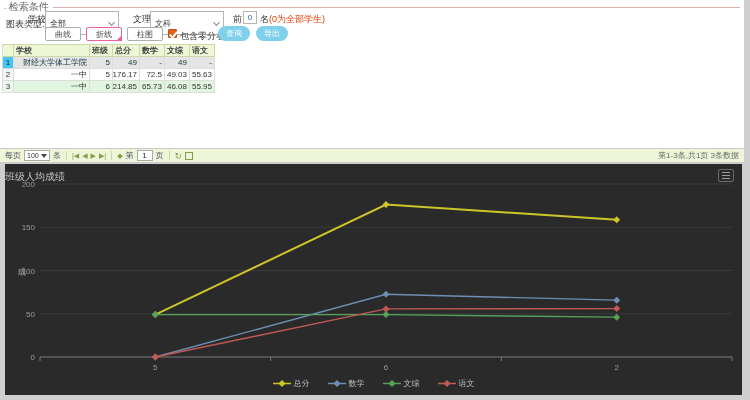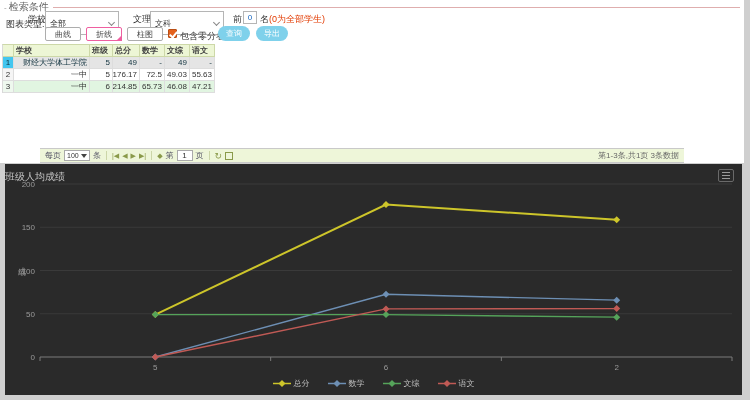--- a/index.html
+++ b/index.html
@@ -57,23 +57,23 @@
   .td.c3 { width:25px; justify-content:flex-end; }
   .tr.th .td { background:#edf6d5; border-right:1px solid #cdd8a8; border-bottom:1px solid #cdd8a8;
                color:#444; font-weight:bold; justify-content:flex-start; }
   .tr.selected .td { background:#e5e5e5; color:#10323e; }
   .tr.selected .td.num { background:#43c6ef; color:#10323e; }
   .tr.alt .td { background:#e1f5e1; }
   .tr.alt .td.num { background:#eef8ee; }
   .tr .td { color:#333; }
 
   
-  .pager { position:absolute; left:0; top:148px; width:644px; height:15px; background:#eef6d9;
+  .pager { position:absolute; left:0; top:148px; width:744px; height:15px; background:#eef6d9;
            border-top:1px solid #c9c9c9; border-bottom:1px solid #c9c9c9; display:flex;
-           align-items:center; font-size:8px; color:#556; padding:0 5px;margin-left:40px; }
+           align-items:center; font-size:8px; color:#556; padding:0 5px; }
   .pager .grp { display:flex; align-items:center; gap:3px; }
   .pg-ico { color:#8a9a4a; font-size:7px; cursor:pointer; }
   .pg-sep { width:1px; height:9px; background:#ccd6a8; margin:0 2px; }
   .pg-sel { width:26px; height:11px; border:1px solid #aaa; background:#fff; display:flex;
             align-items:center; justify-content:space-between; padding:0 2px; font-size:7px;
             color:#333; cursor:pointer; }
   .pg-sel .tri { width:0; height:0; border-left:3px solid transparent; border-right:3px solid transparent;
             border-top:4px solid #444; }
   .pg-input { width:16px; height:11px; border:1px solid #aaa; font-size:8px; text-align:center;
               color:#333; background:#fff; }
@@ -162,21 +162,21 @@
         <div class="td c3">49.03</div>
         <div class="td c3">55.63</div>
       </div>
       <div class="tr alt">
         <div class="td num">3</div>
         <div class="td school">一中</div>
         <div class="td c1">6</div>
         <div class="td c2">214.85</div>
         <div class="td c3">65.73</div>
         <div class="td c3">46.08</div>
-        <div class="td c3">47.21</div>
+        <div class="td c3">55.95</div>
       </div>
     </div>
 
     <div class="pager">
       <div class="grp">
         <span>每页</span>
         <div class="pg-sel">
           <span>100</span>
           <span class="tri"></span>
         </div>

